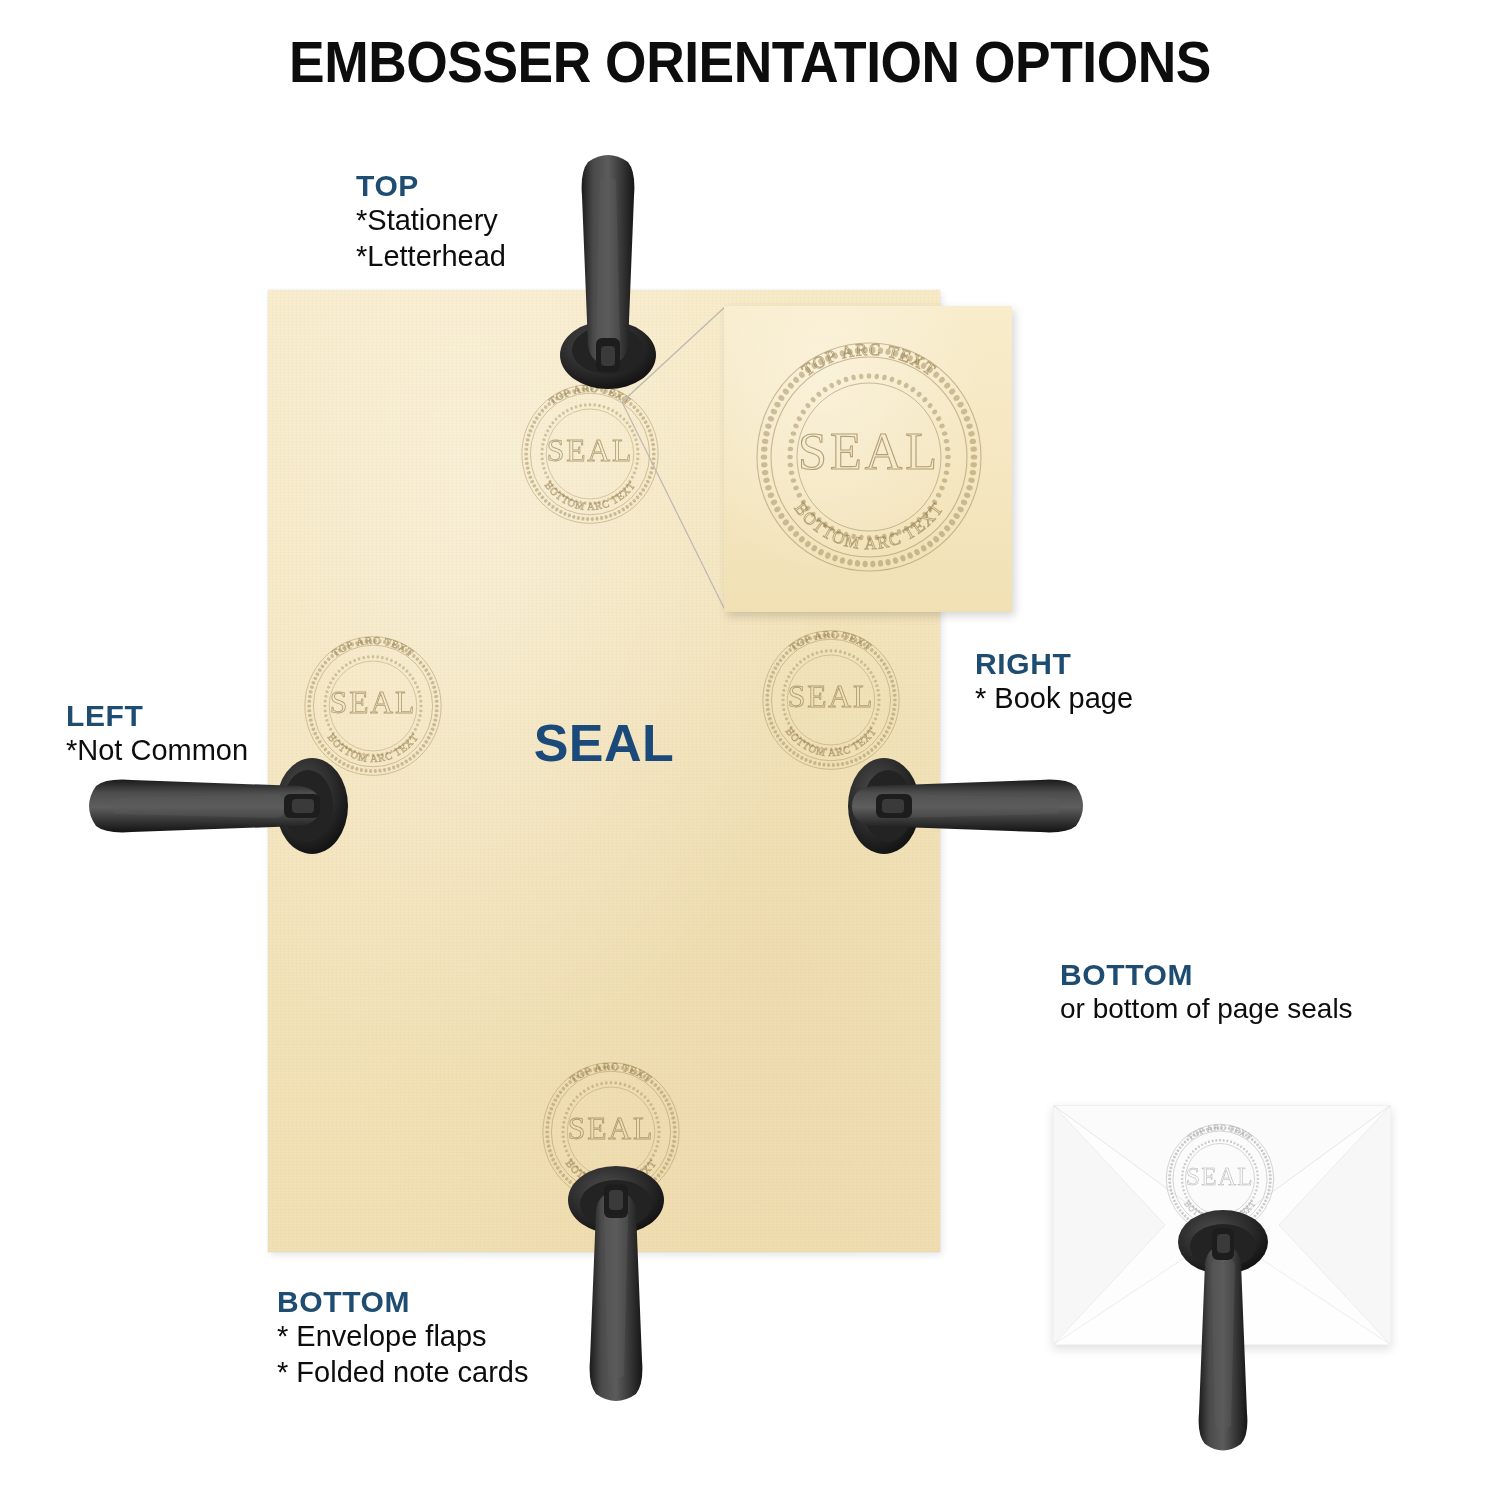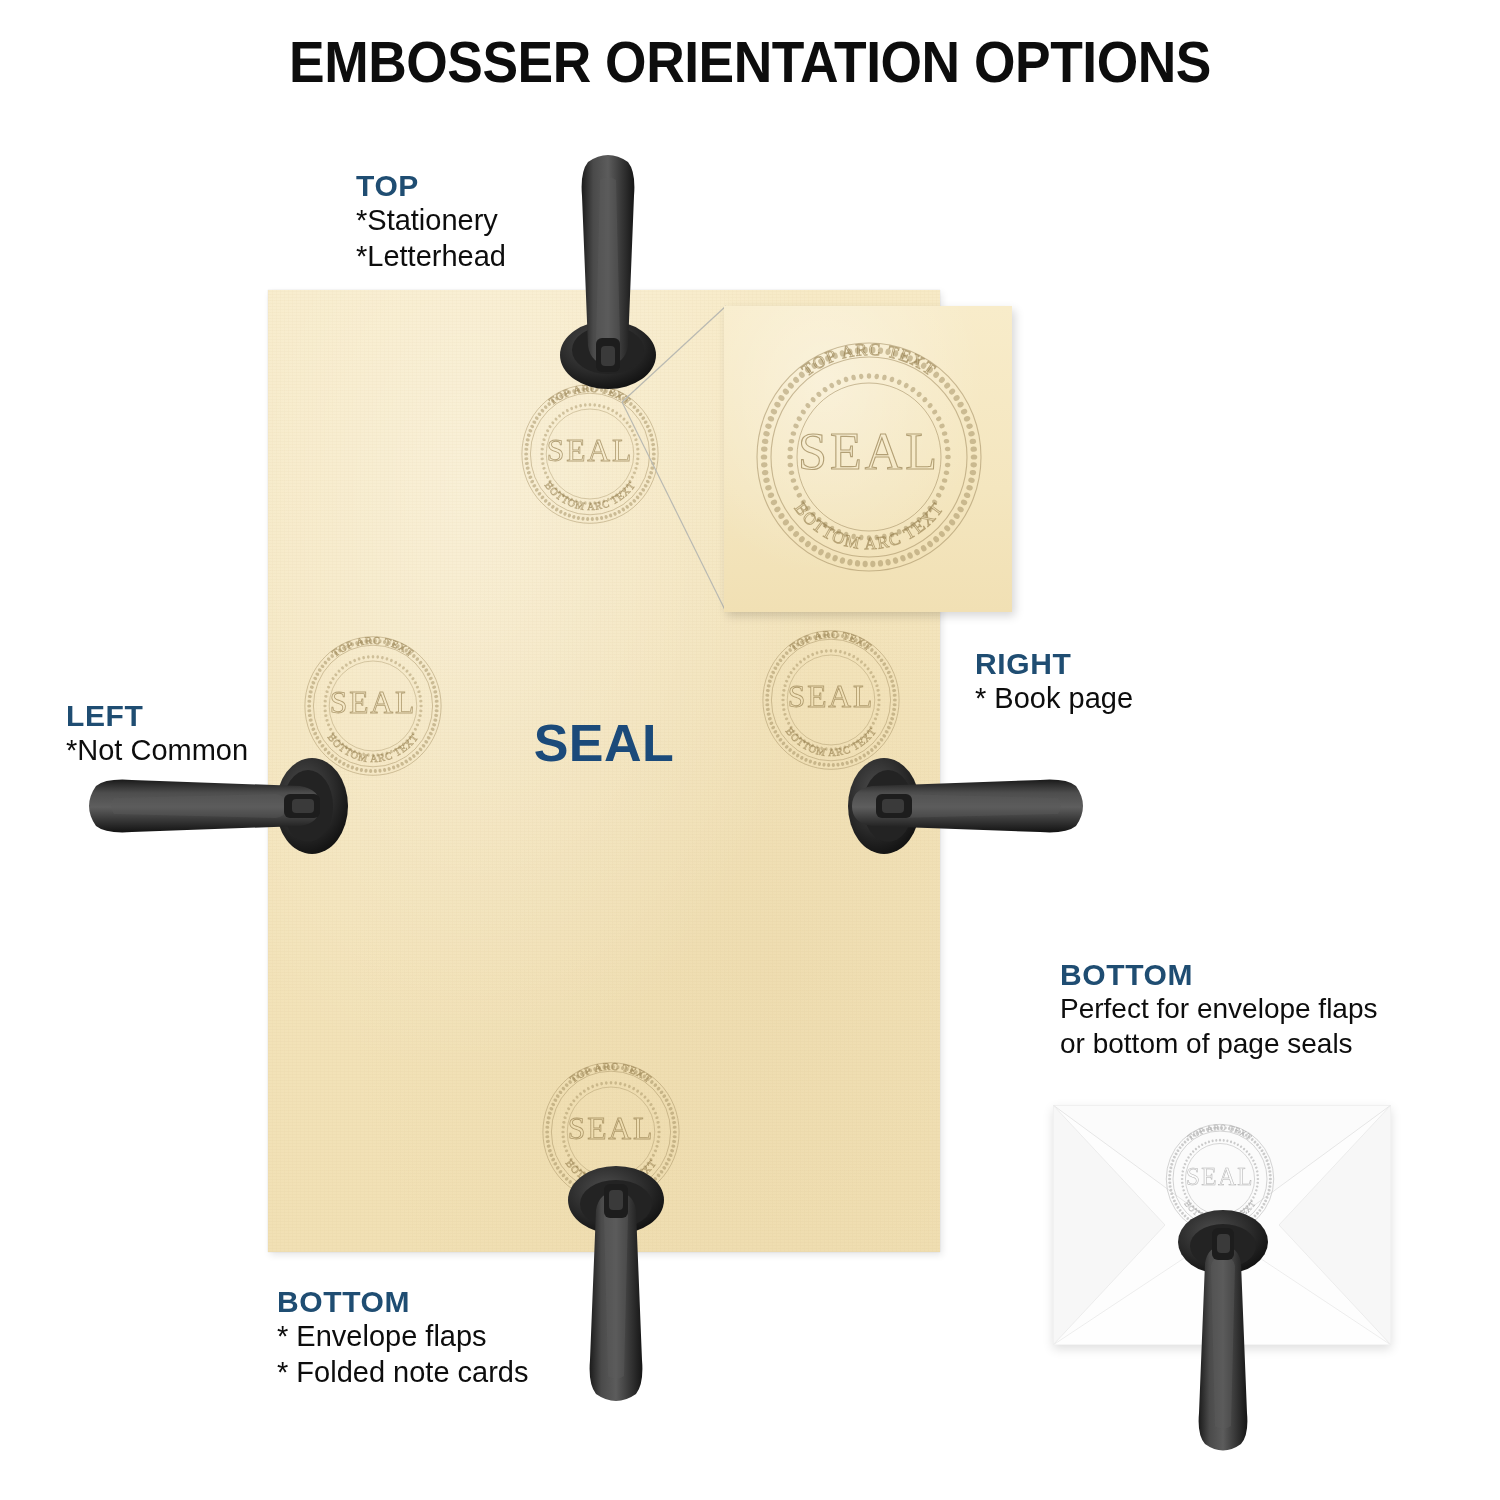--- a/index.html
+++ b/index.html
@@ -778,17 +778,16 @@
   </div>
 
   <div class="label" id="label-bottom-left">
     <div class="hd">BOTTOM</div>
     <div class="ln">* Envelope flaps</div>
     <div class="ln">* Folded note cards</div>
   </div>
 
   <div class="label" id="label-bottom-right">
     <div class="hd">BOTTOM</div>
-    <div class="ln">Perfect for envelope flaps</div>
     <div class="ln">or bottom of page seals</div>
   </div>
 
 </div>
 
 </body></html>

